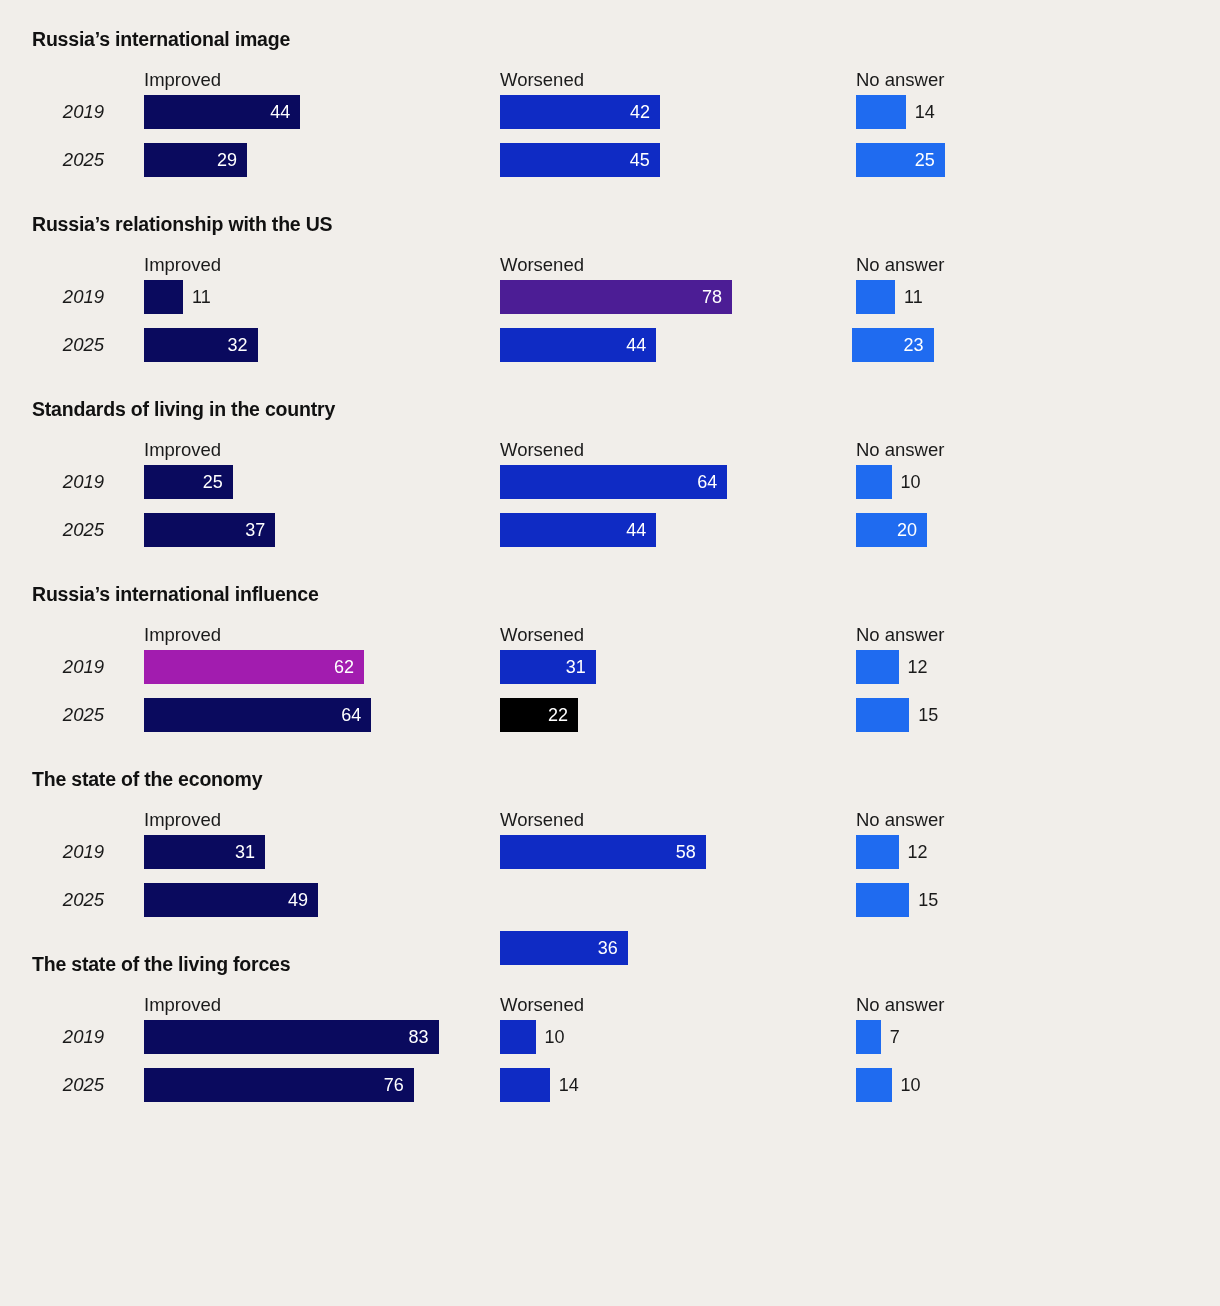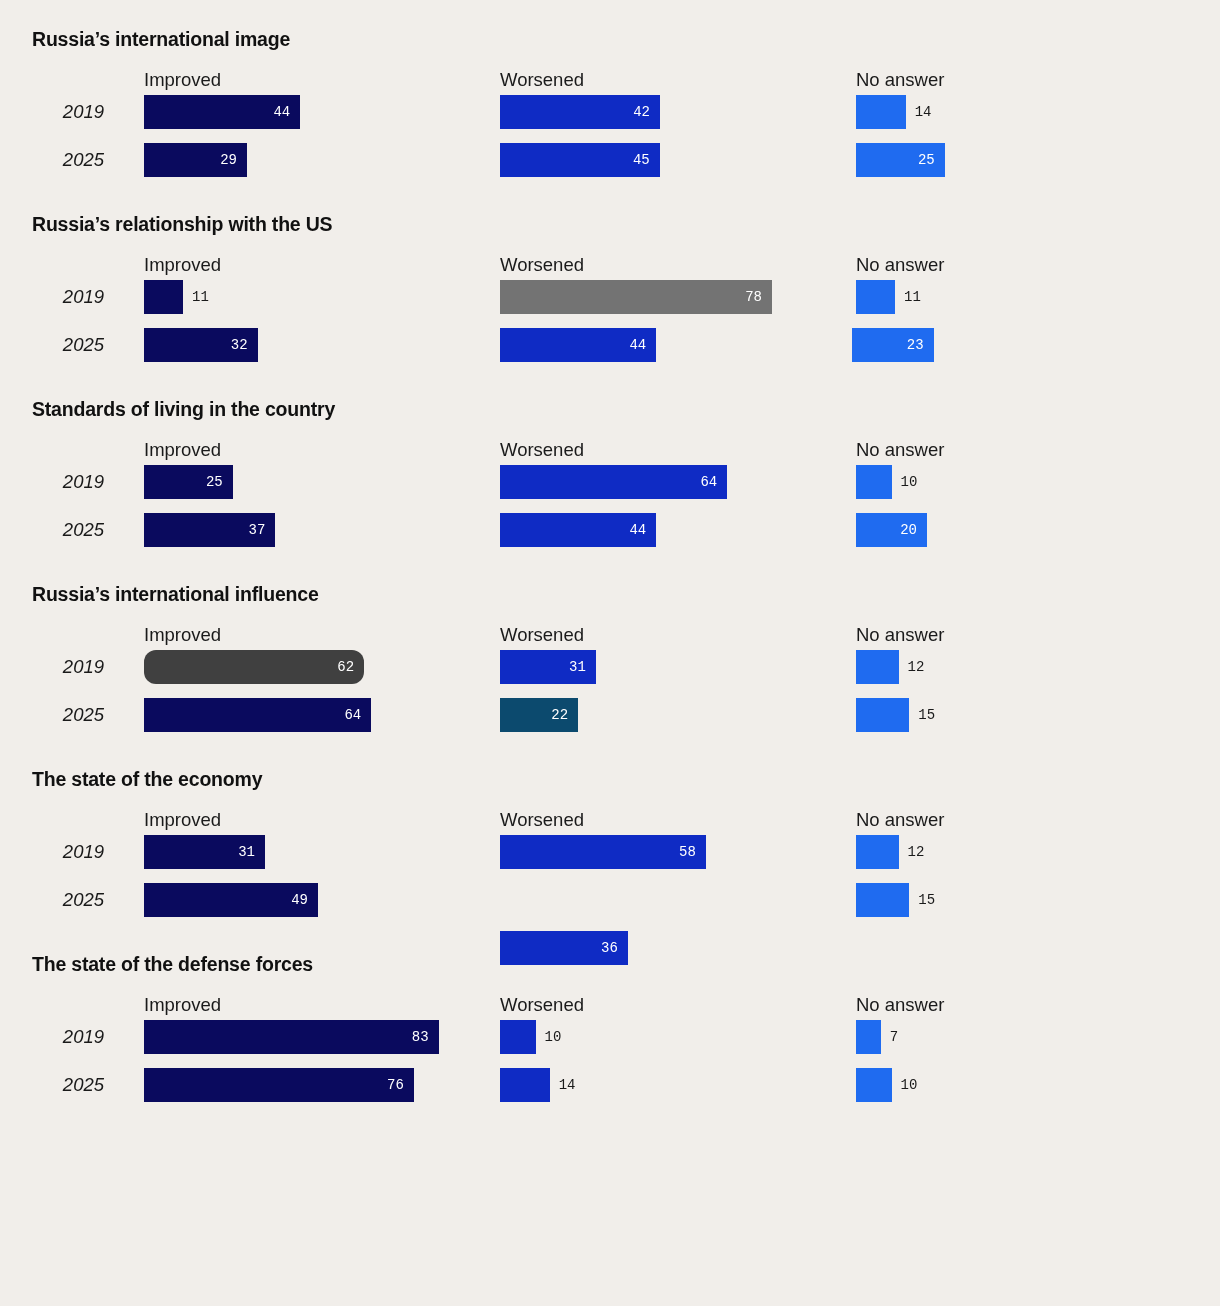--- a/index.html
+++ b/index.html
@@ -62,25 +62,24 @@
   }
   .bar {
     position: relative;
     height: 34px;
     display: flex;
     align-items: center;
     justify-content: flex-end;
     box-sizing: border-box;
   }
   .bar .val {
-    font-size: 14px;
+    font-size: 18px;
     color: #ffffff;
     padding-right: 10px;
     white-space: nowrap;
-    font-family: Liberation Mono, monospace;
   }
   .bar.small .val {
     position: absolute;
     left: 100%;
     padding-right: 0;
     padding-left: 9px;
     color: #1a1a1a;
   }
 </style>
 </head>
@@ -140,21 +139,21 @@
           <div class="col-header" style="left: 744px;">No answer</div>
         </div>
         <div class="row">
           <div class="row-label">2019</div>
           <div class="barwrap" style="left: 112px;">
             <div class="bar small" style="width: 39.05px; background: rgb(10, 10, 94);">
               <span class="val">11</span>
             </div>
           </div>
           <div class="barwrap" style="left: 468px;">
-            <div class="bar" style="width: 272px; background: #737373;">
+            <div class="bar" style="width: 232px; background: #4c1d95;">
               <span class="val">78</span>
             </div>
           </div>
           <div class="barwrap" style="left: 824px;">
             <div class="bar small" style="width: 39.05px; background: rgb(31, 107, 240);">
               <span class="val">11</span>
             </div>
           </div>
         </div>
         <div class="row">
@@ -223,21 +222,21 @@
       <div class="group">
         <div class="group-title">Russia’s international influence</div>
         <div class="col-headers">
           <div class="col-header" style="left: 32px;">Improved</div>
           <div class="col-header" style="left: 388px;">Worsened</div>
           <div class="col-header" style="left: 744px;">No answer</div>
         </div>
         <div class="row">
           <div class="row-label">2019</div>
           <div class="barwrap" style="left: 112px;">
-            <div class="bar" style="width: 220.1px; background: #404040; border-radius: 12px;">
+            <div class="bar" style="width: 220.1px; background: #a21caf;">
               <span class="val">62</span>
             </div>
           </div>
           <div class="barwrap" style="left: 468px;">
             <div class="bar" style="width: 95.85px; background: rgb(15, 43, 196);">
               <span class="val">31</span>
             </div>
           </div>
           <div class="barwrap" style="left: 824px;">
             <div class="bar small" style="width: 42.6px; background: rgb(31, 107, 240);">
@@ -246,21 +245,21 @@
           </div>
         </div>
         <div class="row">
           <div class="row-label">2025</div>
           <div class="barwrap" style="left: 112px;">
             <div class="bar" style="width: 227.2px; background: rgb(10, 10, 94);">
               <span class="val">64</span>
             </div>
           </div>
           <div class="barwrap" style="left: 468px;">
-            <div class="bar" style="width: 78.1px; background: #0c4a6e;">
+            <div class="bar" style="width: 78.1px; background: #000000;">
               <span class="val">22</span>
             </div>
           </div>
           <div class="barwrap" style="left: 824px;">
             <div class="bar small" style="width: 53.25px; background: rgb(31, 107, 240);">
               <span class="val">15</span>
             </div>
           </div>
         </div>
       </div>
@@ -302,21 +301,21 @@
             </div>
           </div>
           <div class="barwrap" style="left: 824px;">
             <div class="bar small" style="width: 53.25px; background: rgb(31, 107, 240);">
               <span class="val">15</span>
             </div>
           </div>
         </div>
       </div>
       <div class="group">
-        <div class="group-title">The state of the defense forces</div>
+        <div class="group-title">The state of the living forces</div>
         <div class="col-headers">
           <div class="col-header" style="left: 32px;">Improved</div>
           <div class="col-header" style="left: 388px;">Worsened</div>
           <div class="col-header" style="left: 744px;">No answer</div>
         </div>
         <div class="row">
           <div class="row-label">2019</div>
           <div class="barwrap" style="left: 112px;">
             <div class="bar" style="width: 294.65px; background: rgb(10, 10, 94);">
               <span class="val">83</span>

